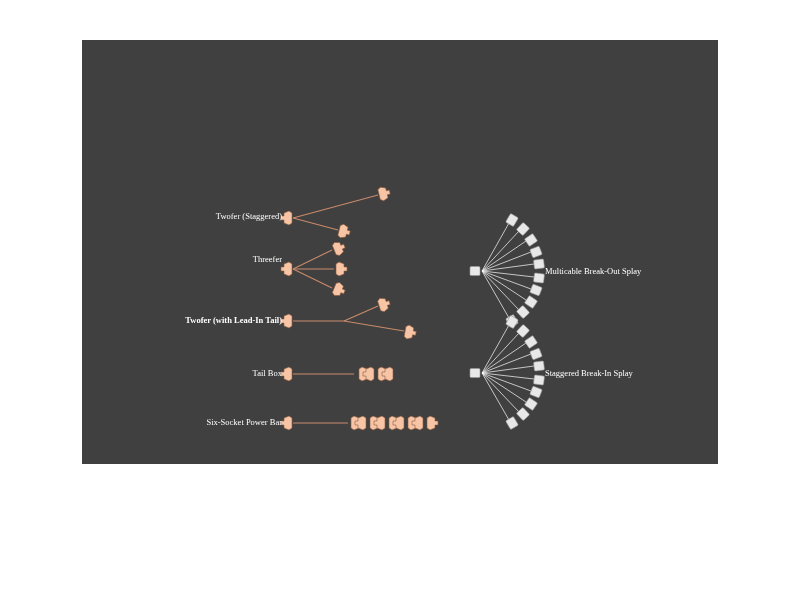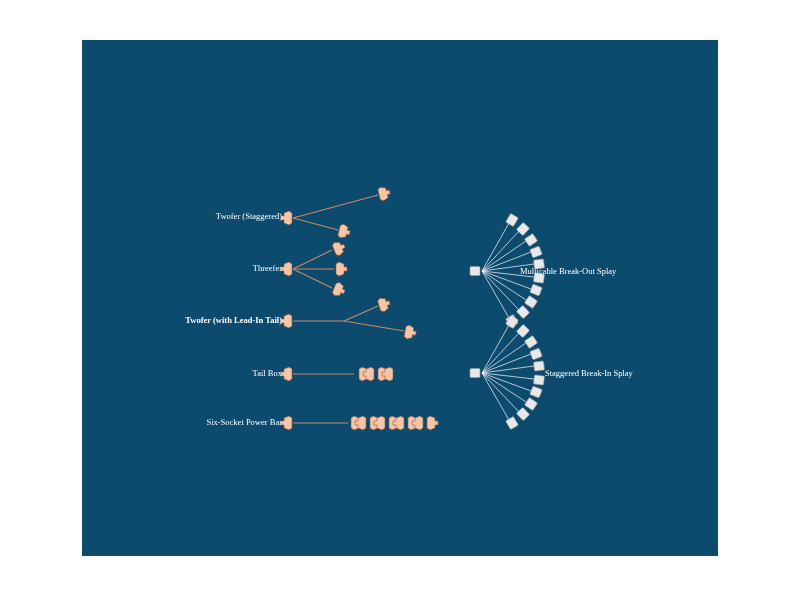--- a/index.html
+++ b/index.html
@@ -15,22 +15,22 @@
     position: relative;
     width: 800px;
     height: 600px;
     background: #ffffff;
   }
   #slide {
     position: absolute;
     left: 82px;
     top: 40px;
     width: 636px;
-    height: 516px;
-    background: #0c4a6e;
+    height: 424px;
+    background: #404040;
   }
   .label {
     position: absolute;
     color: #ffffff;
     font-family: "Liberation Serif", serif;
     font-size: 8.5px;
     line-height: 10px;
     white-space: nowrap;
   }
   .label.right-align {
@@ -259,26 +259,26 @@
             <use href="#wsocket"></use>
           </g>
         <g transform="translate(430,383) rotate(60)">
             <use href="#wsocket"></use>
           </g>
       </g>
     </svg>
 
     <div class="label right-align" style="left:40px; top:171px; width:160px;">Twofer (Staggered)</div>
 
-    <div class="label right-align" style="left:40px; top:223px; width:160px;">Threefer</div>
+    <div class="label right-align" style="left:40px; top:214px; width:160px;">Threefer</div>
 
     <div class="label right-align" style="left:40px; top:275px; width:160px;font-weight:bold;">Twofer (with Lead-In Tail)</div>
 
     <div class="label right-align" style="left:40px; top:328px; width:160px;">Tail Box</div>
 
     <div class="label right-align" style="left:40px; top:377px; width:160px;font-family:Liberation Serif, serif;">Six-Socket Power Bar</div>
 
-    <div class="label left-align" style="left:438px; top:226px;">Multicable Break-Out Splay</div>
+    <div class="label left-align" style="left:463px; top:226px;">Multicable Break-Out Splay</div>
 
     <div class="label left-align" style="left:463px; top:328px;">Staggered Break-In Splay</div>
 
   </div>
 </div>
 
 </body></html>

